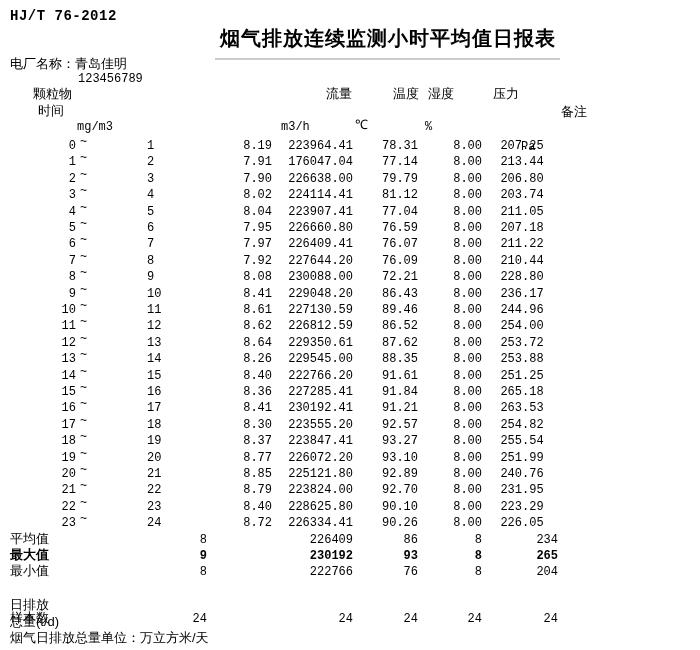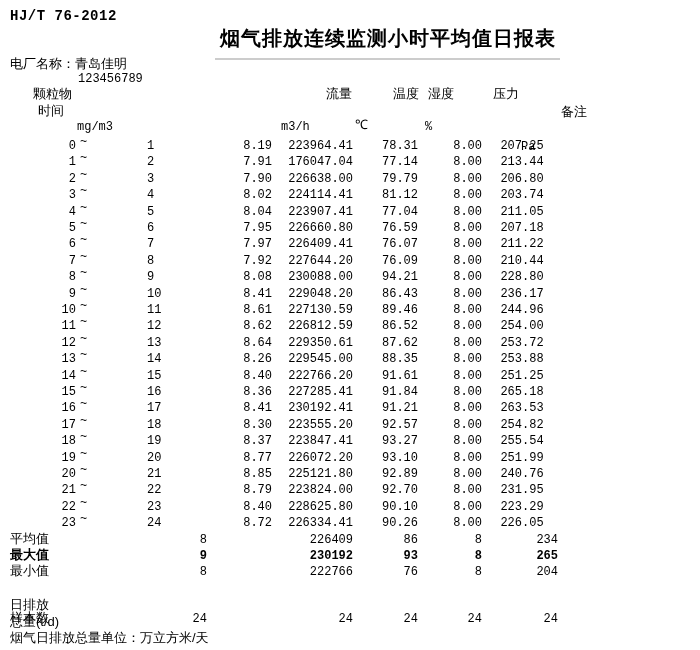--- a/index.html
+++ b/index.html
@@ -142,21 +142,21 @@
       <span class="c-temp">76.09</span>
       <span class="c-hum">8.00</span>
       <span class="c-pres">210.44</span>
     </div>
       <div class="row num" style="top: 269.2px;">
       <span class="c-from">8</span>
       <span class="c-tilde">~</span>
       <span class="c-to">9</span>
       <span class="c-pm">8.08</span>
       <span class="c-flow">230088.00</span>
-      <span class="c-temp">94.21</span>
+      <span class="c-temp">72.21</span>
       <span class="c-hum">8.00</span>
       <span class="c-pres">228.80</span>
     </div>
       <div class="row num" style="top: 285.6px;">
       <span class="c-from">9</span>
       <span class="c-tilde">~</span>
       <span class="c-to">10</span>
       <span class="c-pm">8.41</span>
       <span class="c-flow">229048.20</span>
       <span class="c-temp">86.43</span>

